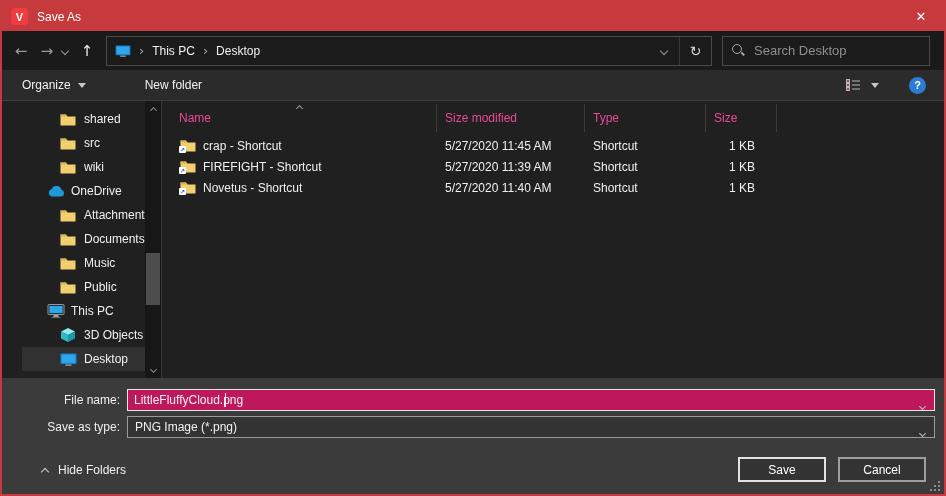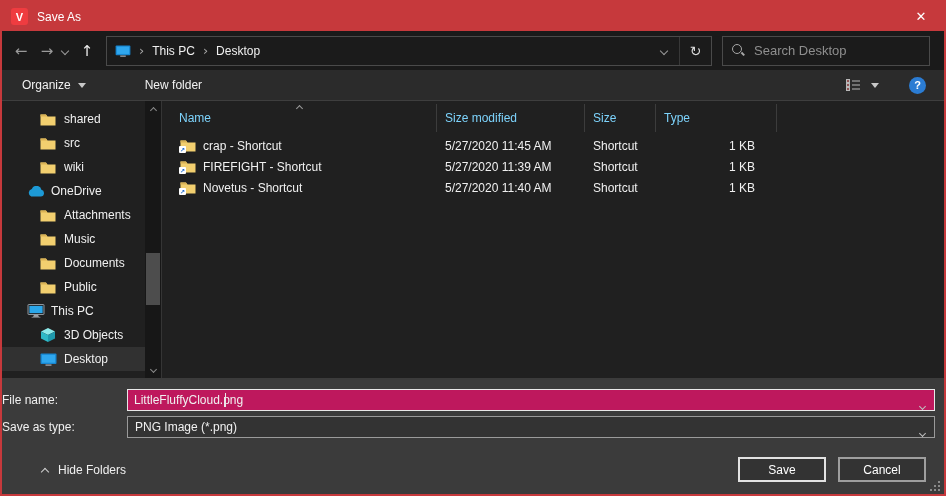--- a/index.html
+++ b/index.html
@@ -56,21 +56,21 @@
   .tri { display:inline-block; width:0; height:0; border-left:4px solid transparent;
          border-right:4px solid transparent; border-top:5px solid #c8c8c8; margin-left:7px; }
   .tool-newfolder { margin-left:38px;padding-left:21px; }
   .tool-right { margin-left:auto; display:flex; align-items:center; }
   .help { width:17px; height:17px; border-radius:50%; background:#2b7cd3; color:#fff;
           font-weight:bold; font-size:11px; display:flex; align-items:center;
           justify-content:center; margin-left:30px; }
 
   
   .main { display:flex; height:277px; background:#202020; }
-  .sidebar { width:143px; padding-top:6px; overflow:hidden; }
+  .sidebar { width:143px; padding-top:6px; overflow:hidden;padding-left:20px; }
   .side-item { height:24px; display:flex; align-items:center; }
   .side-item.gap { }
   .side-item.level1 { padding-left:25px; }
   .side-item.level2 { padding-left:38px; }
   .side-item.selected { background:#313131; }
   .s-icon { width:20px; display:flex; align-items:center; flex:none; }
   .s-icon svg { display:none; }
   .s-icon.ic-folder  .svg-folder  { display:block; }
   .s-icon.ic-cloud   .svg-cloud   { display:block; }
   .s-icon.ic-pc      .svg-pc      { display:block; }
@@ -79,21 +79,21 @@
   .s-label { margin-left:4px; white-space:nowrap; }
 
   .sidescroll { width:16px; background:#171717; position:relative; flex:none; }
   .ss-up, .ss-down { position:absolute; left:0; width:16px; height:14px; display:flex;
                      align-items:center; justify-content:center; }
   .ss-up { top:2px; } .ss-down { bottom:2px; }
   .ss-up .chev, .ss-down .chev { width:5px; height:5px; border-color:#8a8a8a; }
   .ss-thumb { position:absolute; left:1px; right:1px; top:152px; height:52px; background:#4d4d4d; }
 
   .filearea { flex:1; border-left:1px solid #353535; padding-top:3px; }
-  .listheader { display:flex; height:28px; position:relative; color:#7dd3fc;text-align:right; }
+  .listheader { display:flex; height:28px; position:relative; color:#ec4899;text-align:right; }
   .hcol { border-right:1px solid #3c3c3c; display:flex; align-items:center; }
   .h-name { width:275px; padding-left:17px; position:relative; }
   .h-date { width:148px; padding-left:8px; }
   .h-type { width:121px; padding-left:8px; }
   .h-size { width:71px;  padding-left:8px; }
   .sort-chev { position:absolute; left:135px; top:2px; width:5px; height:5px;
                border-color:#9a9a9a; }
 
   .rows { margin-top:3px; }
   .row { display:flex; height:21px; align-items:center; }
@@ -104,21 +104,21 @@
   .f-icon { position:relative; width:16px; height:13px; flex:none; }
   .lnk-badge { position:absolute; left:-1px; bottom:-1px; width:7px; height:7px; background:#fff;
                border-radius:1px; color:#1b66c9; font-size:6px; line-height:7px; text-align:center;
                font-weight:bold; }
   .f-label { margin-left:7px; white-space:nowrap; }
 
   
   .bottom { height:116px; background:#3b3b3b; position:relative; }
   .frow { position:absolute; left:0; right:9px; display:flex; align-items:center; }
   .frow1 { top:11px; } .frow2 { top:38px; }
-  .flabel { width:125px; text-align:left; padding-right:24px; color:#f0f0f0; }
+  .flabel { width:125px; text-align:right; padding-right:7px; color:#f0f0f0; }
   .field { flex:1; height:22px; position:relative; display:flex; align-items:center; }
   .fname { background:#be185d; border:1px solid #e8e8e8; }
   .fname input { flex:1; background:transparent; border:none; outline:none; color:#f0f0f0;
                  font-size:12px; font-family:inherit; padding-left:6px; }
   .caret { position:absolute; left:97px; top:3px; bottom:3px; width:1px; background:#e8e8e8; }
   .ftype { background:#333333; border:1px solid #9a9a9a; padding-left:7px; color:#f0f0f0; }
   .field .dd { position:absolute; right:9px; top:8px; }
   .field .dd .chev { border-color:#c0c0c0; width:5px; height:5px; }
 
   .hidefolders { position:absolute; left:40px; top:79px; height:25px; display:flex;
@@ -255,31 +255,31 @@
     <span class="s-label">Attachments</span>
   </div>
         <div class="side-item level2">
     <span class="s-icon ic-folder">
       <svg class="svg-folder" width="16" height="13" viewBox="0 0 16 13">
         <path d="M0.5 1.5 h5.4 l1.6 1.9 h8 v9 h-15 z" fill="#f2cf6f"></path>
         <path d="M0.5 1.5 h5.4 l1.6 1.9 h-7 z" fill="#d9b255"></path>
       </svg>
 
     </span>
+    <span class="s-label">Documents</span>
+  </div>
+        <div class="side-item level2">
+    <span class="s-icon ic-folder">
+      <svg class="svg-folder" width="16" height="13" viewBox="0 0 16 13">
+        <path d="M0.5 1.5 h5.4 l1.6 1.9 h8 v9 h-15 z" fill="#f2cf6f"></path>
+        <path d="M0.5 1.5 h5.4 l1.6 1.9 h-7 z" fill="#d9b255"></path>
+      </svg>
+
+    </span>
     <span class="s-label">Music</span>
-  </div>
-        <div class="side-item level2">
-    <span class="s-icon ic-folder">
-      <svg class="svg-folder" width="16" height="13" viewBox="0 0 16 13">
-        <path d="M0.5 1.5 h5.4 l1.6 1.9 h8 v9 h-15 z" fill="#f2cf6f"></path>
-        <path d="M0.5 1.5 h5.4 l1.6 1.9 h-7 z" fill="#d9b255"></path>
-      </svg>
-
-    </span>
-    <span class="s-label">Documents</span>
   </div>
         <div class="side-item level2">
     <span class="s-icon ic-folder">
       <svg class="svg-folder" width="16" height="13" viewBox="0 0 16 13">
         <path d="M0.5 1.5 h5.4 l1.6 1.9 h8 v9 h-15 z" fill="#f2cf6f"></path>
         <path d="M0.5 1.5 h5.4 l1.6 1.9 h-7 z" fill="#d9b255"></path>
       </svg>
 
     </span>
     <span class="s-label">Public</span>
@@ -334,25 +334,25 @@
 
     <div class="filearea">
       <div class="listheader">
         <span class="hcol h-name">
           <span>Name</span>
           <span class="chev up sort-chev"></span>
         </span>
         <span class="hcol h-date">
           <span>Size modified</span>
         </span>
+        <span class="hcol h-type">
+          <span>Type</span>
+        </span>
         <span class="hcol h-size">
           <span>Size</span>
-        </span>
-        <span class="hcol h-type">
-          <span>Type</span>
         </span>
       </div>
       <div class="rows">
           <div class="row">
     <span class="c-name">
       <span class="f-icon">
         <svg width="16" height="13" viewBox="0 0 16 13">
           <path d="M0.5 1.5 h5.4 l1.6 1.9 h8 v9 h-15 z" fill="#f2cf6f"></path>
           <path d="M0.5 1.5 h5.4 l1.6 1.9 h-7 z" fill="#d9b255"></path>
         </svg>

